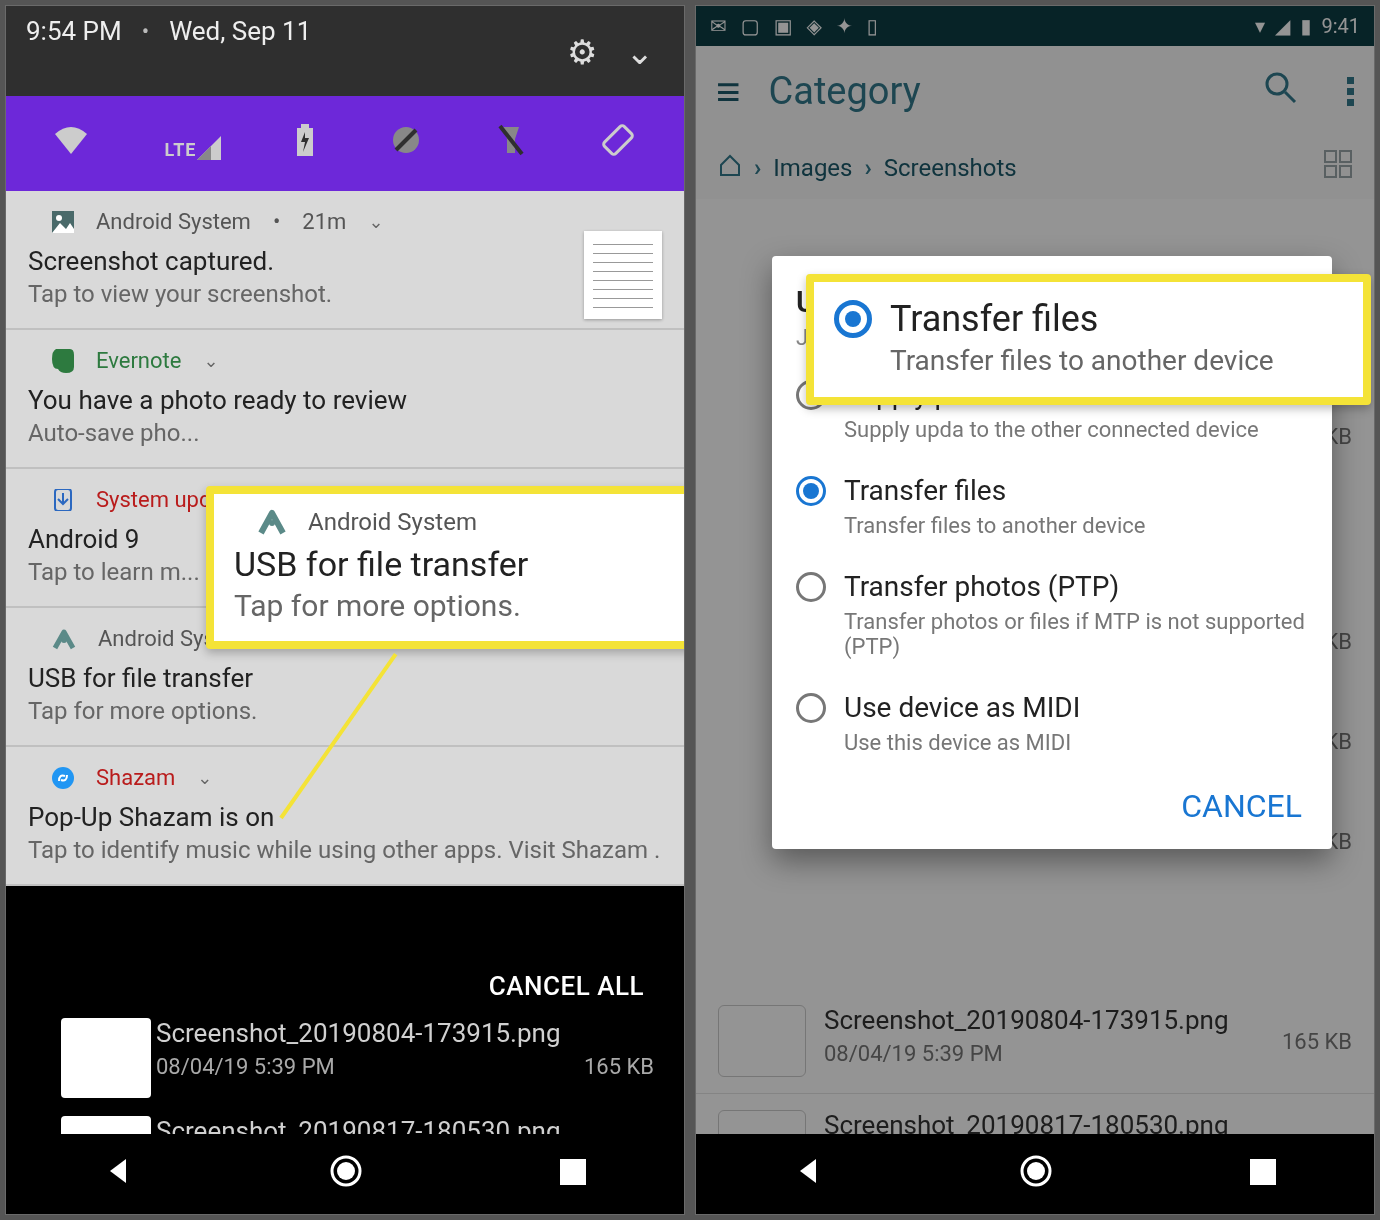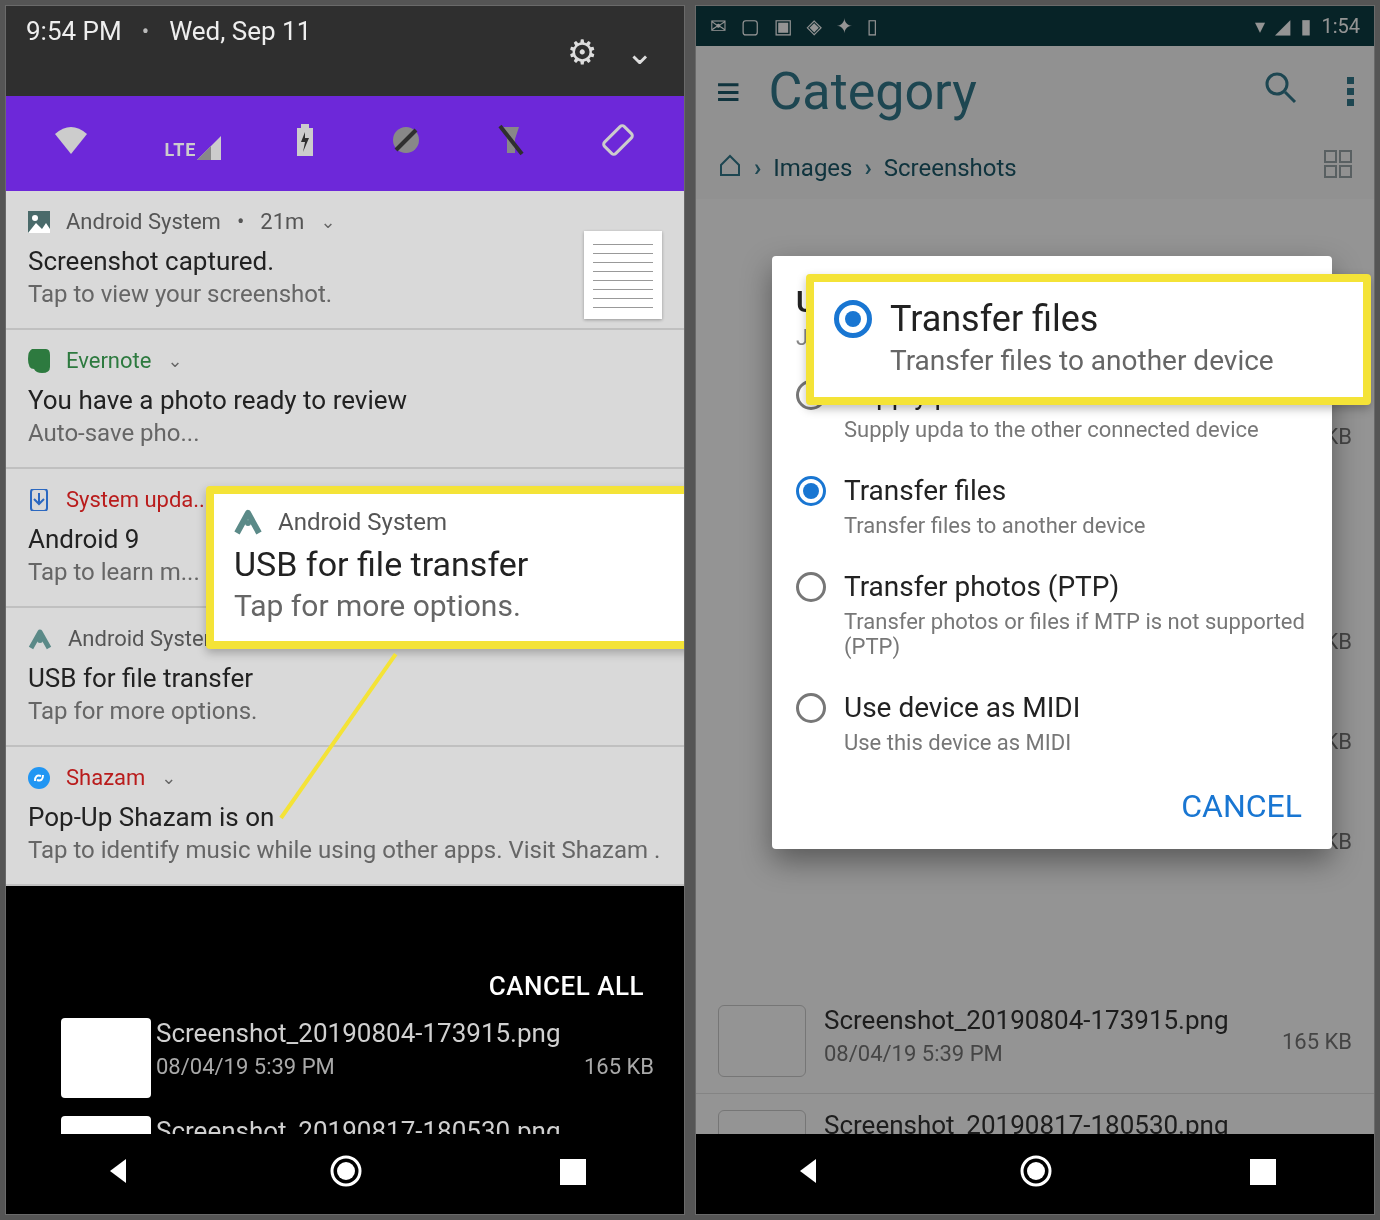--- a/index.html
+++ b/index.html
@@ -29,21 +29,21 @@
   .toggles { background:#6d28d9; height:95px; display:flex; justify-content:space-around; align-items:center; padding:0 10px; }
   .toggle-ic { color:#ccc; font-size:34px; }
   .lte { font-weight:700; font-size:18px; color:#ccc; letter-spacing:1px;}
   .notif-panel { background:#ccc; }
   .notif {
     background:#d9d9d9;
     border-bottom:2px solid #c0c0c0;
     padding:18px 22px 20px 22px;
     position:relative;
   }
-  .app-row { display:flex; align-items:center; gap:16px; font-size:22px; color:#555;}
+  .app-row { display:flex; align-items:center; gap:22px; font-size:22px; color:#555;margin-left:24px;}
   .app-row .app { color:#555;}
   .app-row.green .app { color:#2d7a3f; }
   .app-row.blue .app { color:#b91c1c; }
   .n-title { font-size:26px; color:#222; margin-top:12px;}
   .n-sub { font-size:24px; color:#666; margin-top:4px; white-space:nowrap; overflow:hidden;}
   .chev { font-size:18px; color:#666;}
   .thumb { position:absolute; right:22px; top:40px; width:78px; height:88px; background:#fff; box-shadow:0 1px 3px rgba(0,0,0,.3);}
   .thumb .in { width:60px; height:78px; margin:5px auto; background:repeating-linear-gradient(#fff,#fff 8px,#999 8px,#999 9px);}
   .clear-all {
     color:#fff; font-size:26px; font-weight:500;
@@ -84,21 +84,21 @@
     display:flex; align-items:center; justify-content:space-between;
     padding:0 14px; color:#fff; font-size:20px;
   }
   .r-status .sicons { display:flex; gap:14px; align-items:center;}
   .r-status .rt { display:flex; gap:10px; align-items:center;}
   .r-appbar {
     background:#fafafa; height:90px;
     display:flex; align-items:center; padding:0 20px; gap:28px;
     color:#1c5a6b; font-size:36px;
   }
-  .r-appbar .title { font-size:52px; color:#33798c; font-weight:400;}
+  .r-appbar .title { font-size:38px; color:#33798c; font-weight:400;}
   .r-crumb { background:#fafafa; padding:14px 22px; display:flex; align-items:center; gap:12px; color:#1c5a6b; font-size:24px;}
   .r-crumb .cur { color:#1c5a6b; font-weight:400;}
   .grid-ic { margin-left:auto; color:#9aa6aa; font-size:28px;}
 
   .r-files { background:#fff; }
   .file-row {
     display:flex; align-items:flex-start; gap:18px;
     padding:16px 22px; border-bottom:1px solid #e3e3e3;
   }
   .file-row .fthumb { width:88px; height:72px; background:#fff; border:1px solid #ccc; border-radius:6px;}
@@ -323,21 +323,21 @@
       <span>▢</span>
       <span>▣</span>
       <span>◈</span>
       <span>✦</span>
       <span>▯</span>
     </div>
     <div class="rt">
       <span>▾</span>
       <span>◢</span>
       <span>▮</span>
-      <span>1:54</span>
+      <span>9:41</span>
     </div>
   </div>
 
   <div class="r-appbar">
     <span style="font-size:42px;">≡</span>
     <span class="title">Category</span>
     <span style="margin-left:auto">
       <svg width="34" height="34">
           <circle cx="14" cy="14" r="10" fill="none" stroke="#33798c" stroke-width="3"></circle>
           <line x1="22" y1="22" x2="32" y2="32" stroke="#33798c" stroke-width="3"></line>

